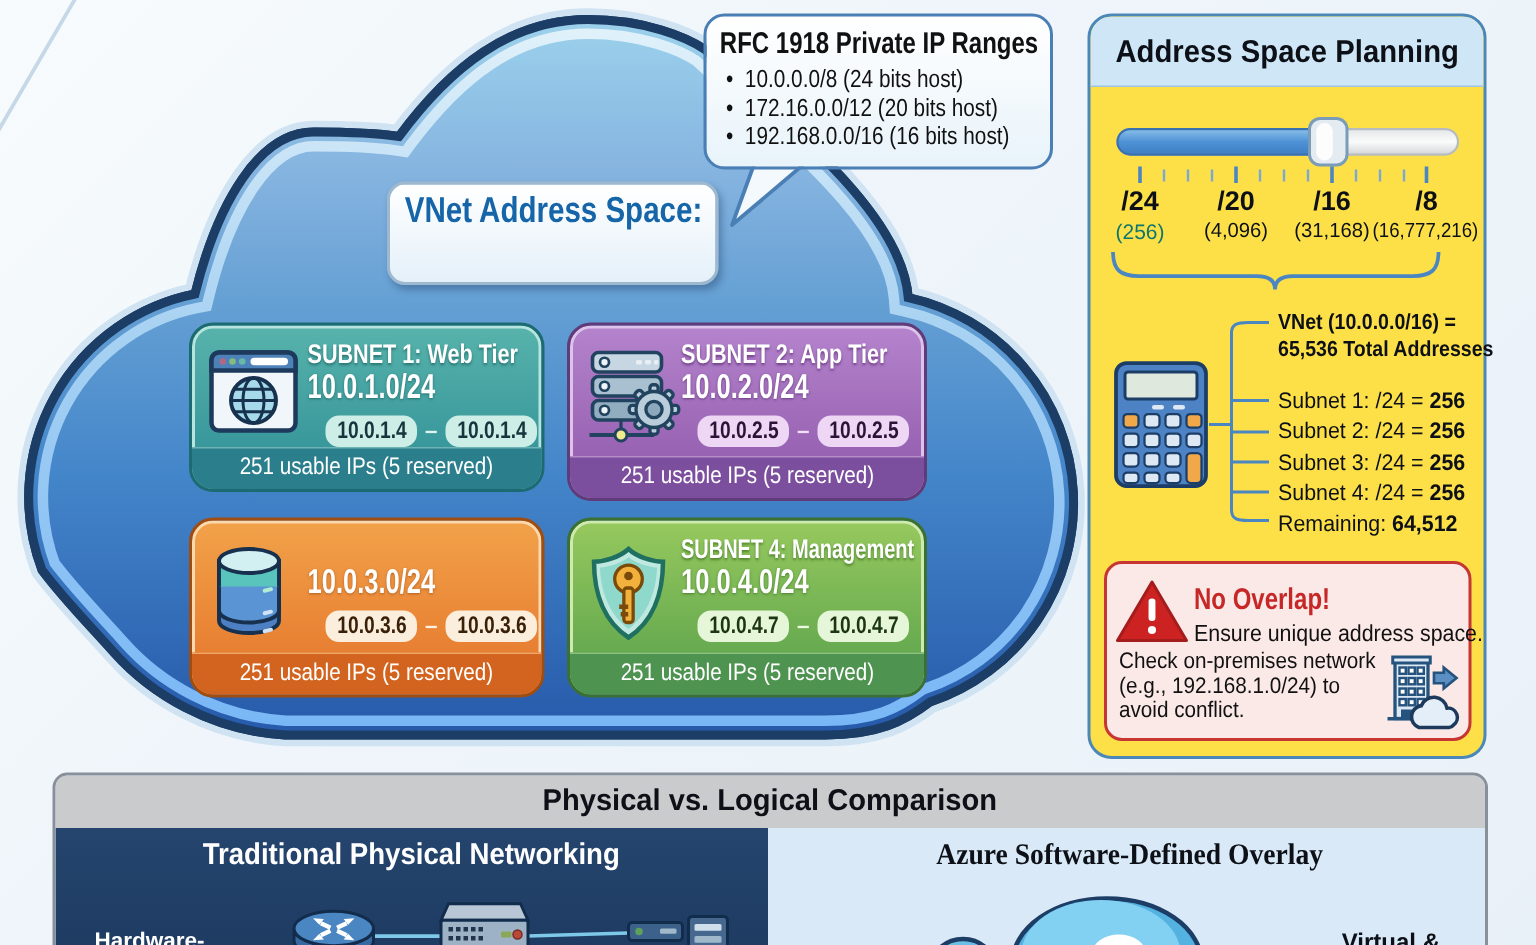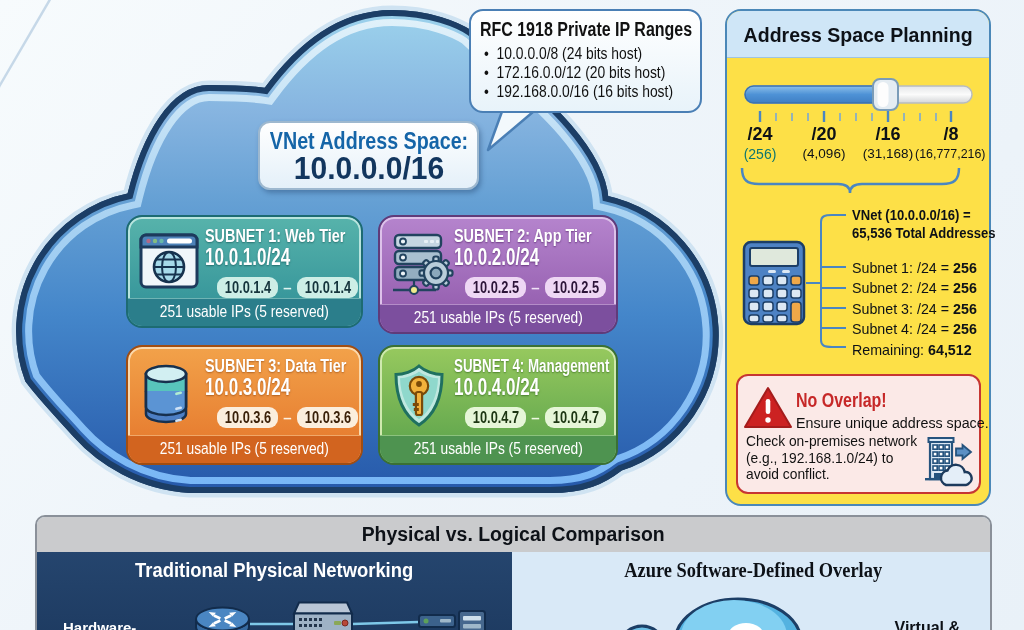--- a/index.html
+++ b/index.html
@@ -56,23 +56,20 @@
     <span class="cl" style="transform:scaleX(.84);">•&nbsp; 10.0.0.0/8 (24 bits host)</span><br>
     <span class="cl" style="transform:scaleX(.84);">•&nbsp; 172.16.0.0/12 (20 bits host)</span><br>
     <span class="cl" style="transform:scaleX(.84);">•&nbsp; 192.168.0.0/16 (16 bits host)</span>
   </div>
 </div>
 
 <div class="abs" style="left:258px;top:121px;width:221px;height:69px;background:linear-gradient(180deg,#ffffff,#e4f0f9);border:2px solid #9db8cf;border-radius:12px;box-sizing:border-box;box-shadow:2px 3px 5px rgba(20,50,90,0.35);">
   <div class="abs" style="left:0;right:0;top:4px;height:28px;">
       <span class="cx b" style="font-size:24px;color:#1565a8;transform:translateX(-50%) scaleX(.82);">VNet Address Space:</span>
     </div>
-  <div class="abs" style="left:0;right:0;top:28px;height:34px;">
-      <span class="cx b" style="font-size:31px;color:#12365e;transform:translateX(-50%) scaleX(.97);">10.0.0.0/16</span>
-    </div>
 </div>
 
 <div class="abs" style="left:126px;top:215px;width:237px;height:113px;background:linear-gradient(180deg,#57b3ab,#2e8e96);border:2.5px solid #1d6b72;border-radius:16px;box-sizing:border-box;box-shadow:inset 0 0 0 2px #b8e4de;overflow:hidden;">
   <div class="abs" style="left:77px;top:9px;"><span class="cl b" style="font-size:18px;color:#fff;text-shadow:0 1px 2px rgba(0,60,60,.5);transform:scaleX(.8);">SUBNET 1: Web Tier</span></div>
   <div class="abs" style="left:77px;top:27px;"><span class="cl b" style="font-size:23px;color:#fff;text-shadow:0 1px 2px rgba(0,60,60,.5);transform:scaleX(.74);">10.0.1.0/24</span></div>
   <div class="abs" style="left:89px;top:60px;width:141px;height:21px;">
     <span class="abs" style="left:0;width:61px;height:21px;background:#cdeee6;border-radius:9px;">
         <span class="cx b" style="font-size:16px;color:#15343c;line-height:21px;transform:translateX(-50%) scaleX(.8);">10.0.1.4</span>
       </span>
     <span class="abs b ctr" style="left:61px;width:19px;color:#dff4f0;font-size:15px;line-height:21px;">–</span>
@@ -141,21 +138,20 @@
         </g>
       </g>
       <circle r="12" fill="#b9cdda" stroke="#22435f" stroke-width="2.2"></circle>
       <circle r="5.4" fill="#8ba8bc" stroke="#22435f" stroke-width="2.2"></circle>
     </g>
     <circle cx="22" cy="58" r="4" fill="#f0eb8c" stroke="#22435f" stroke-width="2"></circle>
   </svg>
 </div>
 
 <div class="abs" style="left:126px;top:345px;width:237px;height:120px;background:linear-gradient(180deg,#f2a24a,#e4742a);border:2.5px solid #a04d12;border-radius:16px;box-sizing:border-box;box-shadow:inset 0 0 0 2px #fad9ae;overflow:hidden;">
-  <div class="abs" style="left:77px;top:9px;"><span class="cl b" style="font-size:18px;color:#fff;text-shadow:0 1px 2px rgba(120,50,0,.5);transform:scaleX(.8);">SUBNET 3: Data Tier</span></div>
   <div class="abs" style="left:77px;top:27px;text-align:right;"><span class="cl b" style="font-size:23px;color:#fff;text-shadow:0 1px 2px rgba(120,50,0,.5);transform:scaleX(.74);">10.0.3.0/24</span></div>
   <div class="abs" style="left:89px;top:60px;width:141px;height:21px;">
     <span class="abs" style="left:0;width:61px;height:21px;background:#fbeedd;border-radius:9px;">
         <span class="cx b" style="font-size:16px;color:#3a2008;line-height:21px;transform:translateX(-50%) scaleX(.8);">10.0.3.6</span>
       </span>
     <span class="abs b ctr" style="left:61px;width:19px;color:#fdf0e0;font-size:15px;line-height:21px;">–</span>
     <span class="abs" style="left:80px;width:61px;height:21px;background:#fbeedd;border-radius:9px;">
         <span class="cx b" style="font-size:16px;color:#3a2008;line-height:21px;transform:translateX(-50%) scaleX(.8);">10.0.3.6</span>
       </span>
   </div>

